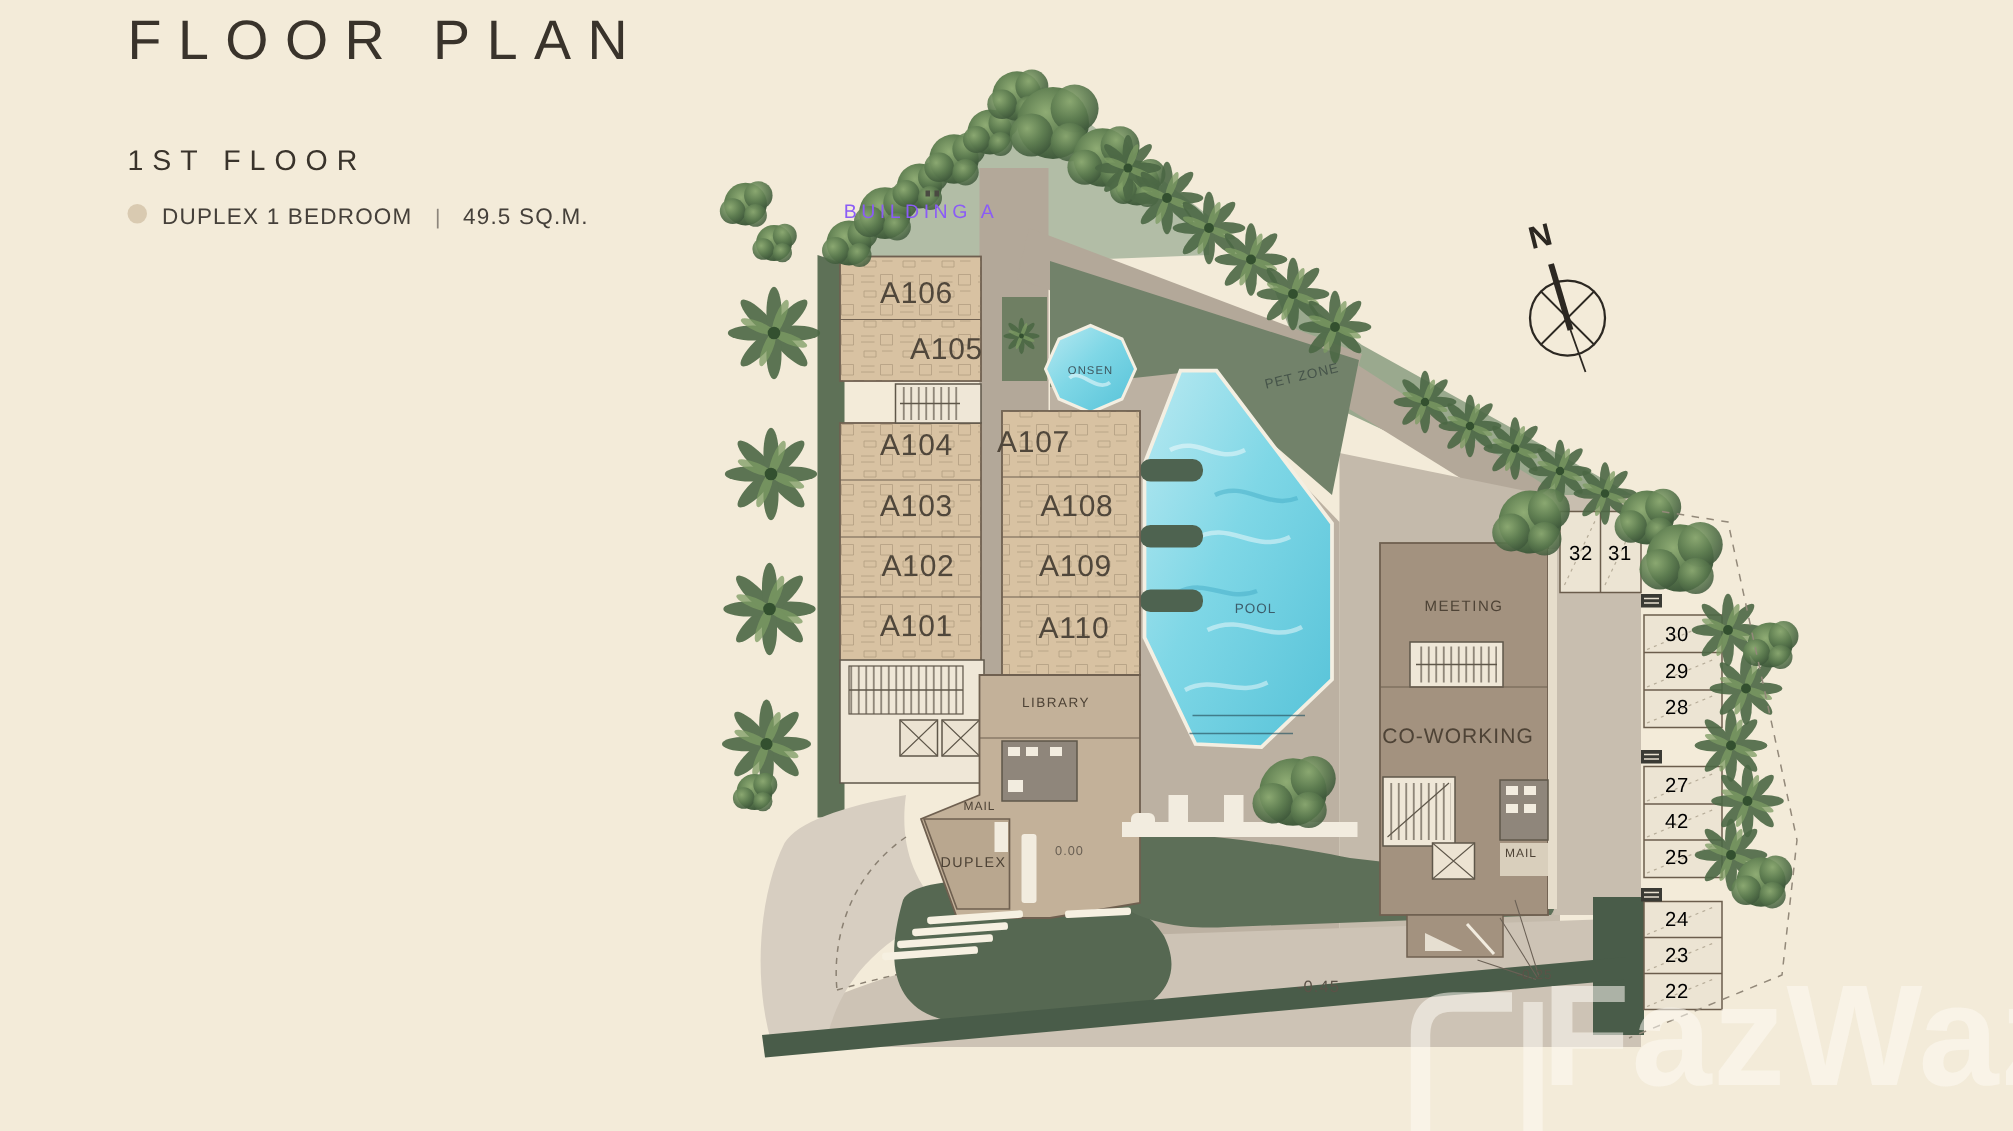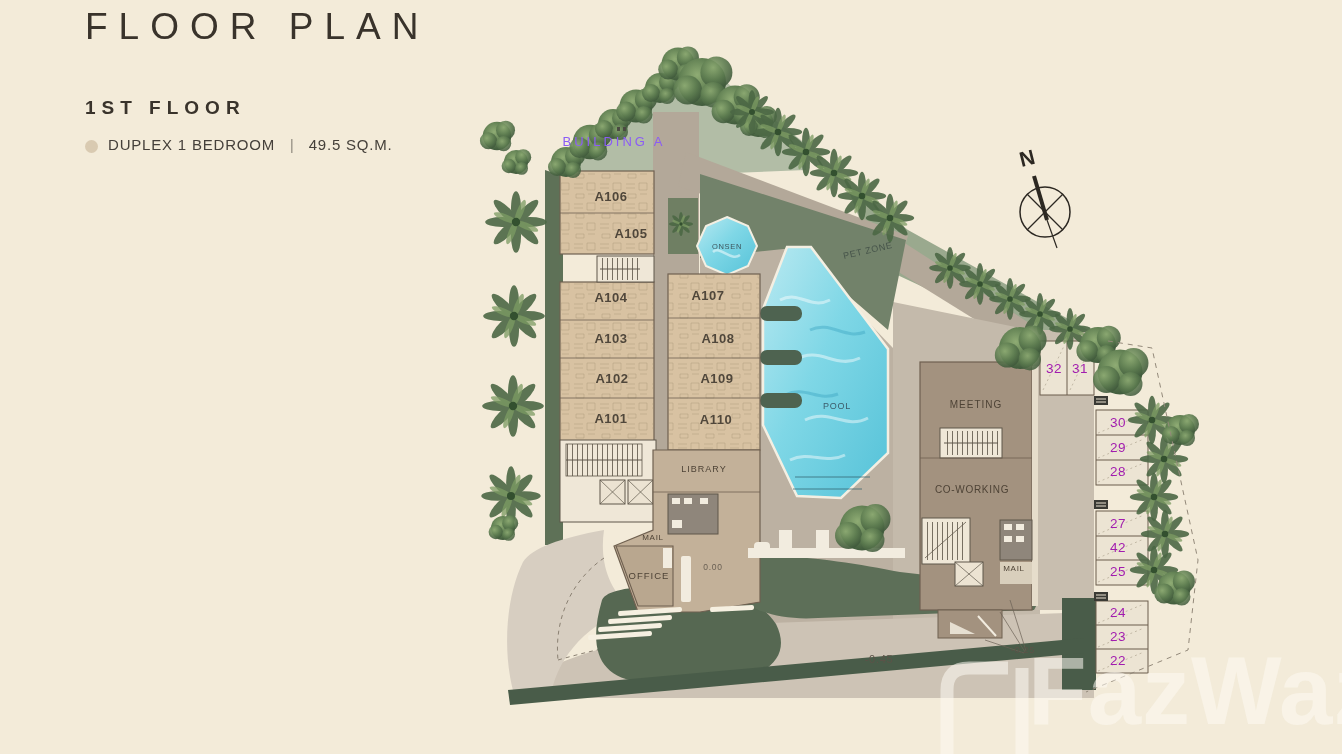--- a/index.html
+++ b/index.html
@@ -2,29 +2,29 @@
 <html><head>
 <meta charset="utf-8">
 <style>
   html,body{margin:0;padding:0}
   body{
     width:1342px;height:754px;position:relative;overflow:hidden;
     background:#f3ebd9;font-family:"Liberation Sans",sans-serif;
   }
   .hd-title{position:absolute;left:85px;top:6px;font-size:37px;font-weight:400;
     letter-spacing:11px;color:#39332b}
-  .hd-floor{position:absolute;left:85px;top:97px;font-size:19px;font-weight:700;
+  .hd-floor{position:absolute;left:85px;top:97px;font-size:19px;font-weight:400;
     letter-spacing:6px;color:#39332b}
-  .legend{position:absolute;left:85px;top:136px;display:flex;align-items:flex-end;gap:10px}
+  .legend{position:absolute;left:85px;top:136px;display:flex;align-items:flex-start;gap:10px}
   .legend-dot{width:13px;height:13px;border-radius:50%;background:#d9cab1}
   .legend-text{font-size:15px;color:#45403a;letter-spacing:.8px}
   .legend-sep{color:#8d867c;font-size:14px;padding:0 5px}
   .lbl{position:absolute;transform:translate(-50%,-50%);white-space:nowrap;line-height:1}
-  .u{font-size:13px;color:#50473b;letter-spacing:.5px;font-weight:700}
-  .p{font-size:13.5px;color:#a21caf;letter-spacing:.5px}
+  .u{font-size:20px;color:#50473b;letter-spacing:.5px;font-weight:400}
+  .p{font-size:13.5px;color:#000000;letter-spacing:.5px}
   .s{color:#4e4539;letter-spacing:.7px}
   .plan-svg{position:absolute;left:0;top:0}
   .wm-text{position:absolute;left:1028px;top:636px;font-size:96px;font-weight:700;
     color:rgba(253,250,243,.55);letter-spacing:1px;white-space:nowrap}
   .wm-logo{position:absolute;left:930px;top:640px}
 </style>
 </head>
 <body>
 
 <svg class="plan-svg" width="1342" height="754" viewBox="0 0 1342 754">
@@ -315,33 +315,33 @@
 </div>
 
 <div class="lbl s" style="left:614px;top:141px;font-size:13px;letter-spacing:3px;color:#8b5cf6">BUILDING A</div>
 
 <div class="lbl u" style="left:611px;top:196px">A106</div>
 <div class="lbl u" style="left:631px;top:233px">A105</div>
 <div class="lbl u" style="left:611px;top:297px">A104</div>
 <div class="lbl u" style="left:611px;top:338px">A103</div>
 <div class="lbl u" style="left:612px;top:378px">A102</div>
 <div class="lbl u" style="left:611px;top:418px">A101</div>
-<div class="lbl u" style="left:708px;top:295px">A107</div>
+<div class="lbl u" style="left:689px;top:295px">A107</div>
 <div class="lbl u" style="left:718px;top:338px">A108</div>
 <div class="lbl u" style="left:717px;top:378px">A109</div>
 <div class="lbl u" style="left:716px;top:419px">A110</div>
 
 <div class="lbl s" style="left:727px;top:247px;font-size:7.5px;color:#3e565e">ONSEN</div>
 <div class="lbl s" style="left:868px;top:251px;font-size:9px;color:#46544a;transform:translate(-50%,-50%) rotate(-13deg)">PET ZONE</div>
 <div class="lbl s" style="left:837px;top:406px;font-size:9px;color:#3c5d6b">POOL</div>
 <div class="lbl s" style="left:976px;top:405px;font-size:10px;letter-spacing:1px;color:#4e4336">MEETING</div>
-<div class="lbl s" style="left:972px;top:490px;font-size:10px;color:#4e4336">CO-WORKING</div>
+<div class="lbl s" style="left:972px;top:490px;font-size:14px;color:#4e4336">CO-WORKING</div>
 <div class="lbl s" style="left:704px;top:469px;font-size:9px;letter-spacing:1px;color:#4e4336">LIBRARY</div>
 <div class="lbl s" style="left:653px;top:538px;font-size:8px;color:#4e4336">MAIL</div>
-<div class="lbl s" style="left:649px;top:576px;font-size:9.5px;letter-spacing:1px;color:#4e4336">OFFICE</div>
+<div class="lbl s" style="left:649px;top:576px;font-size:9.5px;letter-spacing:1px;color:#4e4336">DUPLEX</div>
 <div class="lbl s" style="left:713px;top:567px;font-size:8.5px;color:#6a6054">0.00</div>
 <div class="lbl s" style="left:1014px;top:569px;font-size:8px;color:#4e4336">MAIL</div>
 <div class="lbl s" style="left:879px;top:659px;font-size:11px;color:#5b5348">-0.45</div>
 <div class="lbl s" style="left:1023px;top:650px;font-size:9px;color:#5b5348">-0.25</div>
 <div class="lbl" style="left:1027px;top:158px;font-size:21px;font-weight:700;color:#2c2822;transform:translate(-50%,-50%) rotate(-14deg)">N</div>
 
 <div class="lbl p" style="left:1054px;top:369px">32</div>
 <div class="lbl p" style="left:1080px;top:369px">31</div>
 <div class="lbl p" style="left:1118px;top:423px">30</div>
 <div class="lbl p" style="left:1118px;top:448px">29</div>

